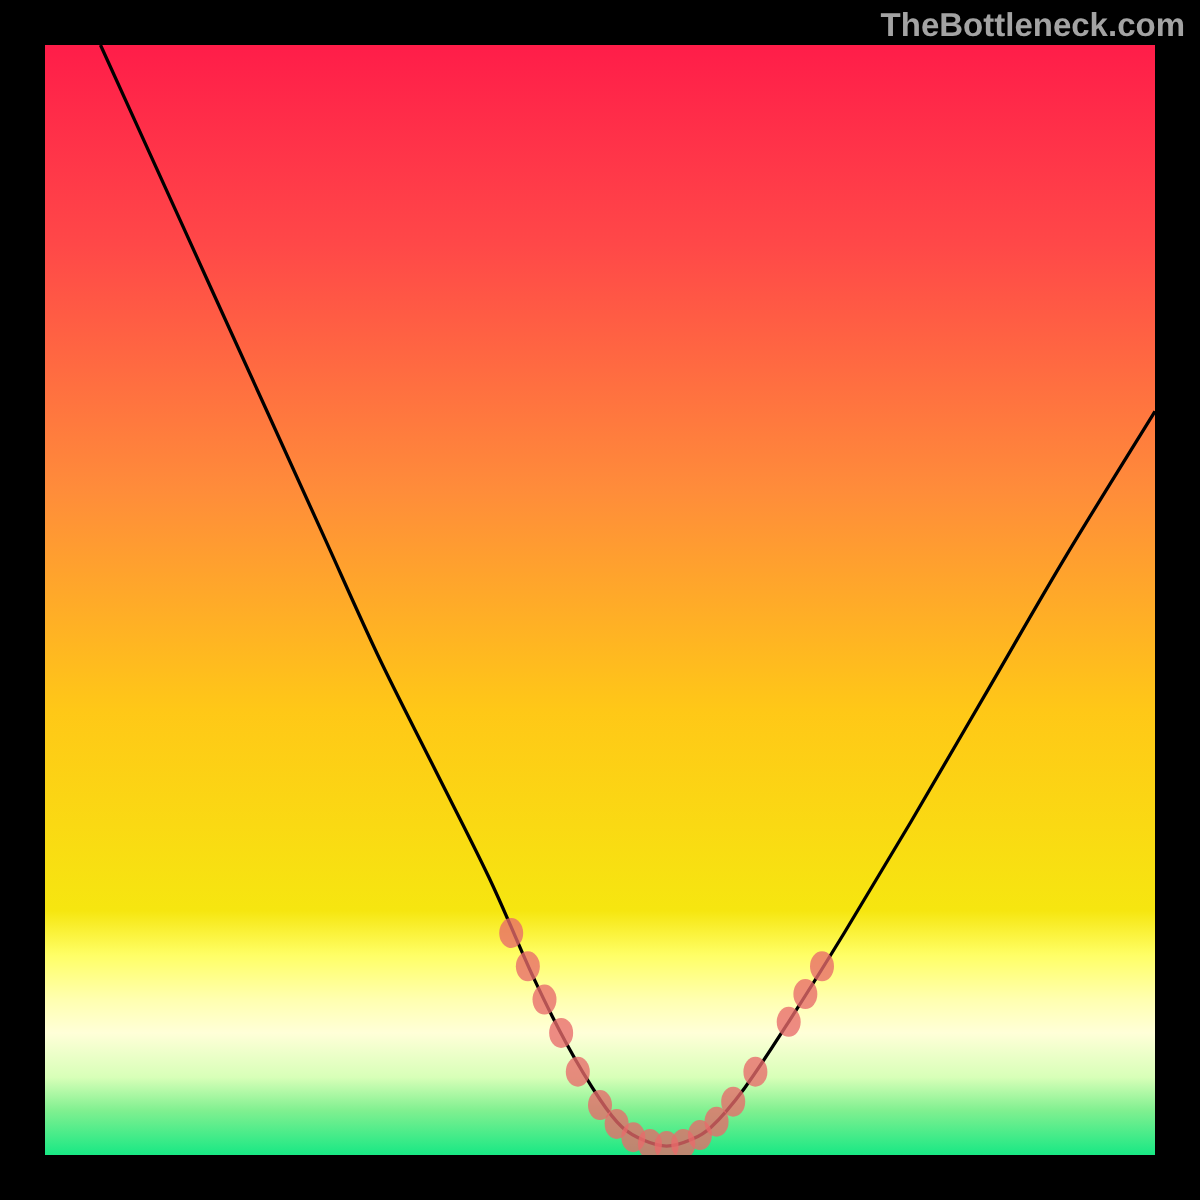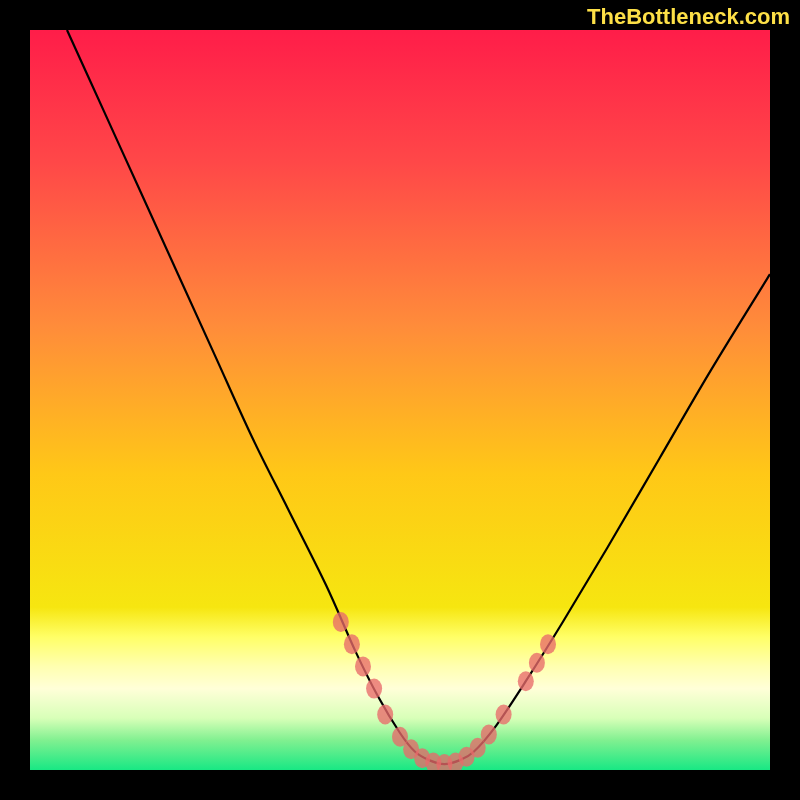--- a/index.html
+++ b/index.html
@@ -11,21 +11,21 @@
     position: relative;
     overflow: hidden;
   }
   .watermark {
     position: absolute;
     top: 4px;
     right: 10px;
     font-family: Arial, sans-serif;
     font-size: 22px;
     font-weight: bold;
-    color: #fde047;
+    color: #a3a3a3;
     z-index: 10;
   }
   .plot-area {
     position: absolute;
     left: 30px;
     top: 30px;
     width: 740px;
     height: 740px;
     overflow: hidden;
   }

